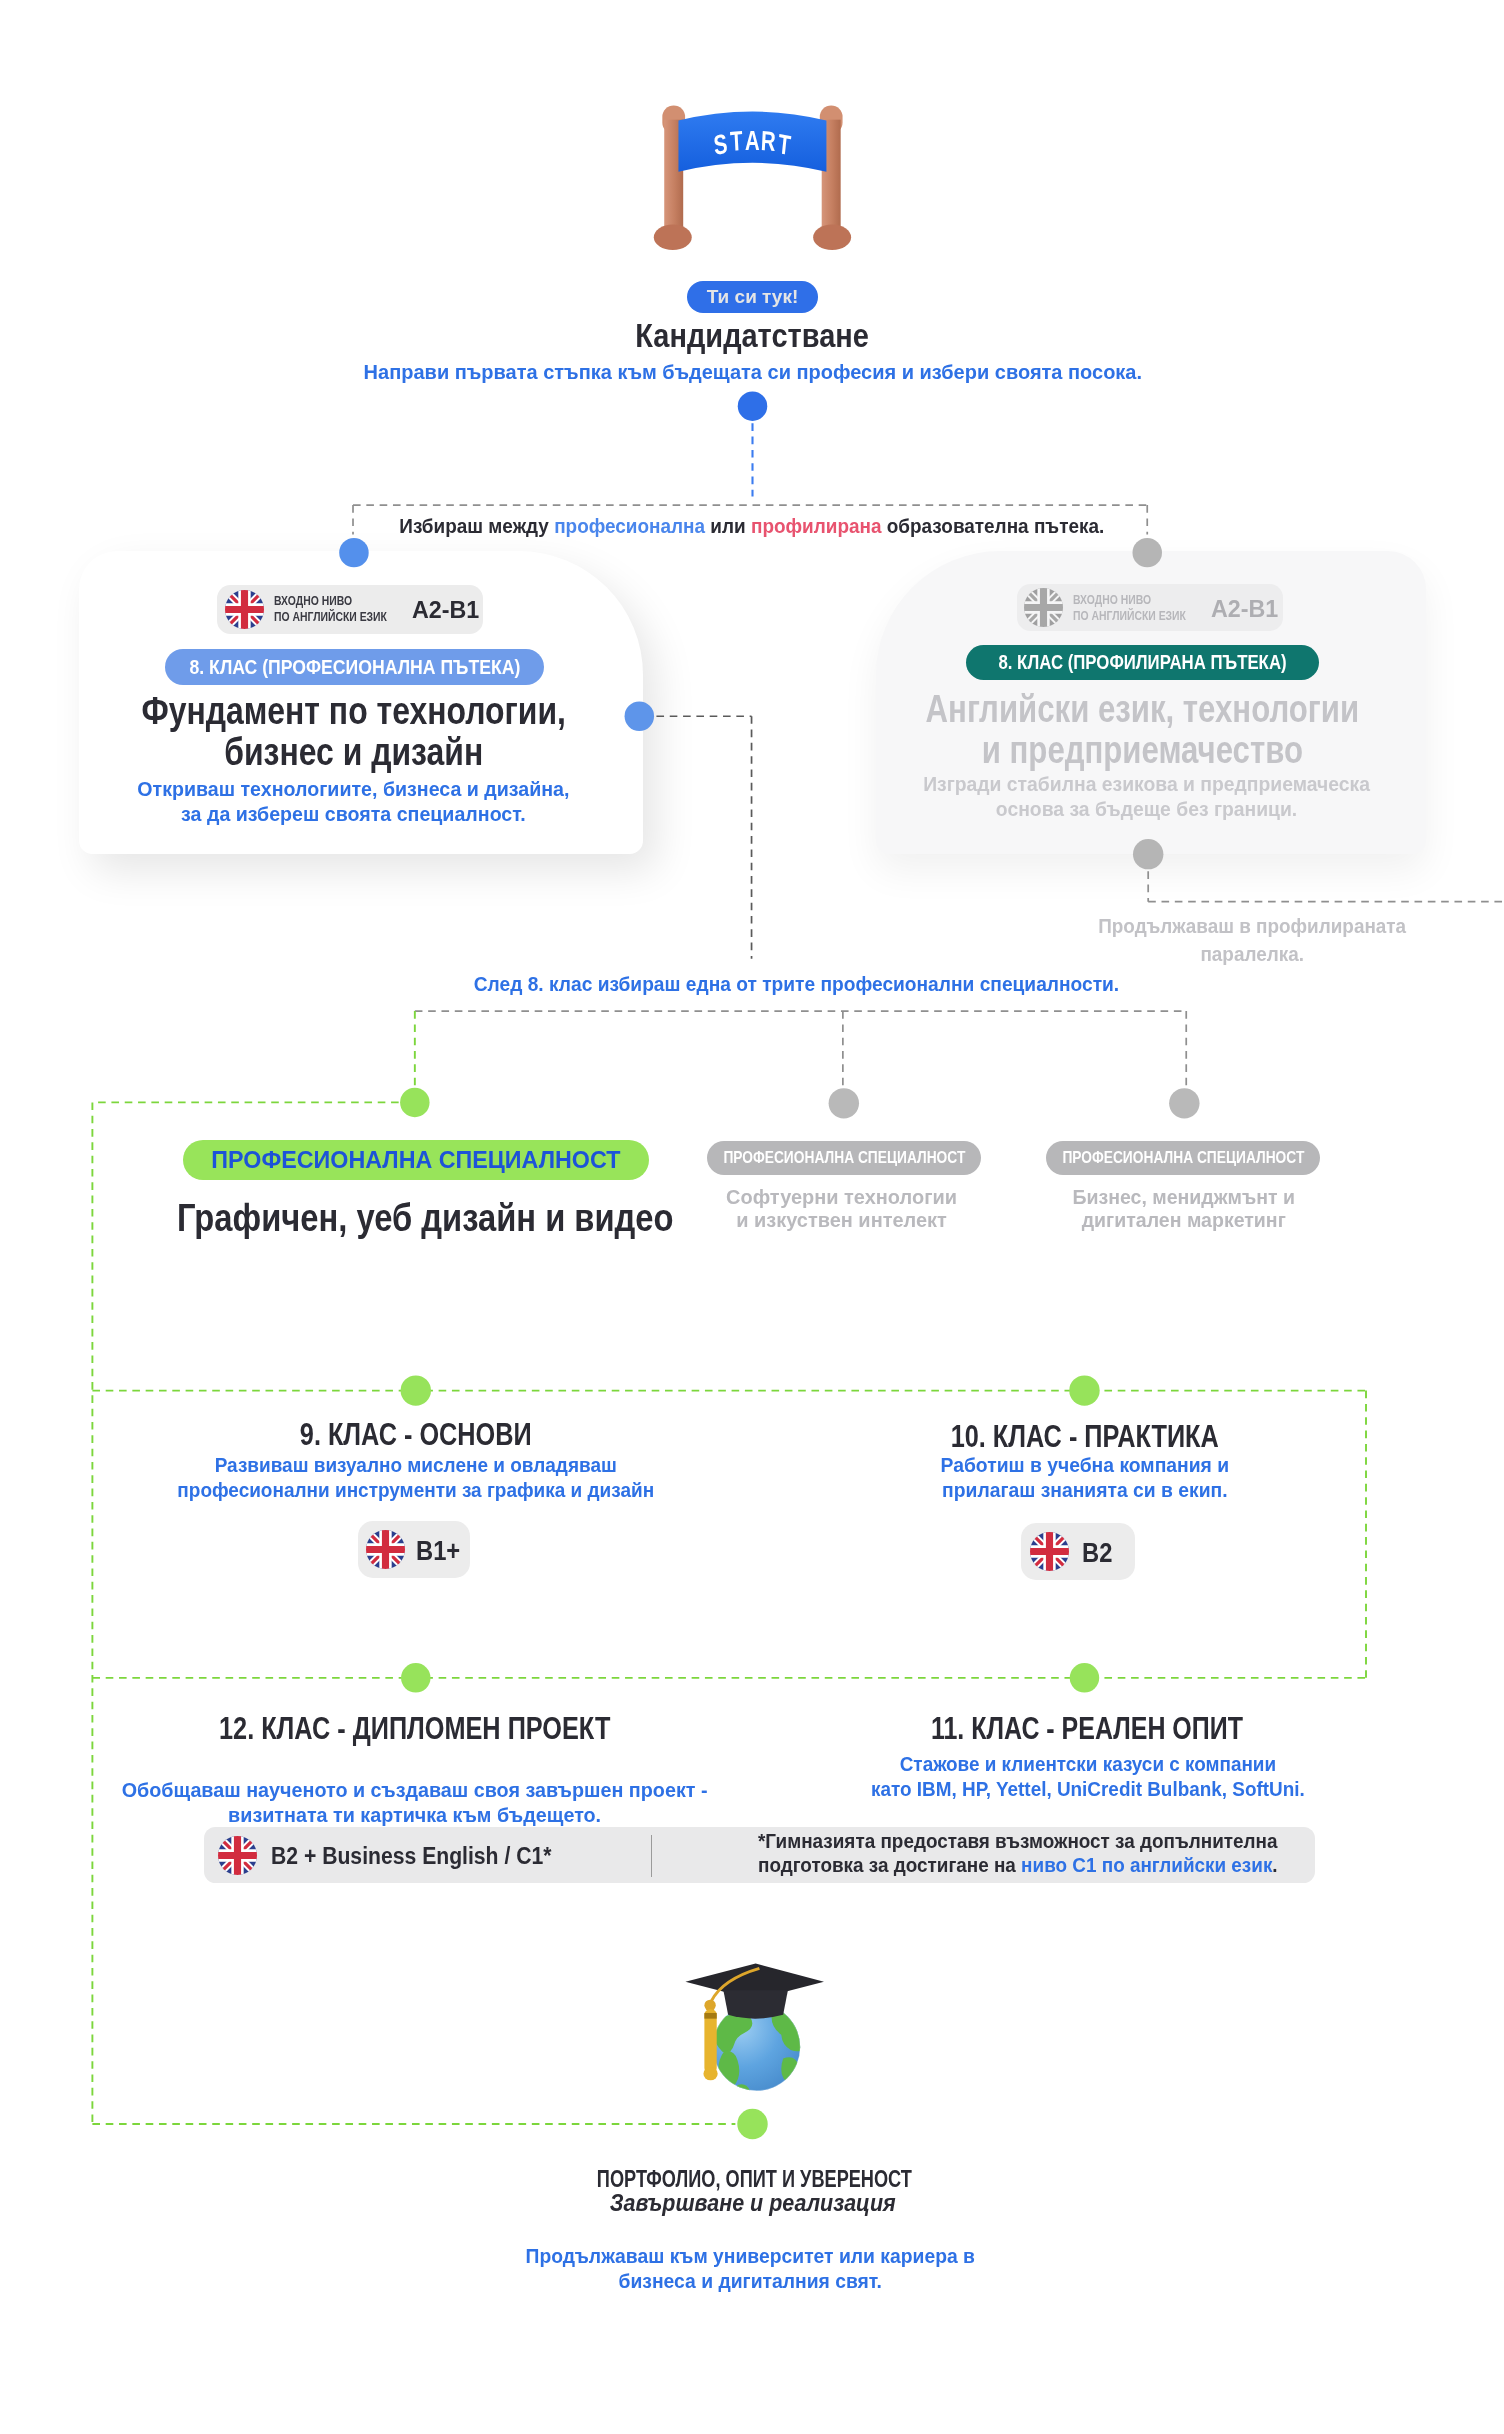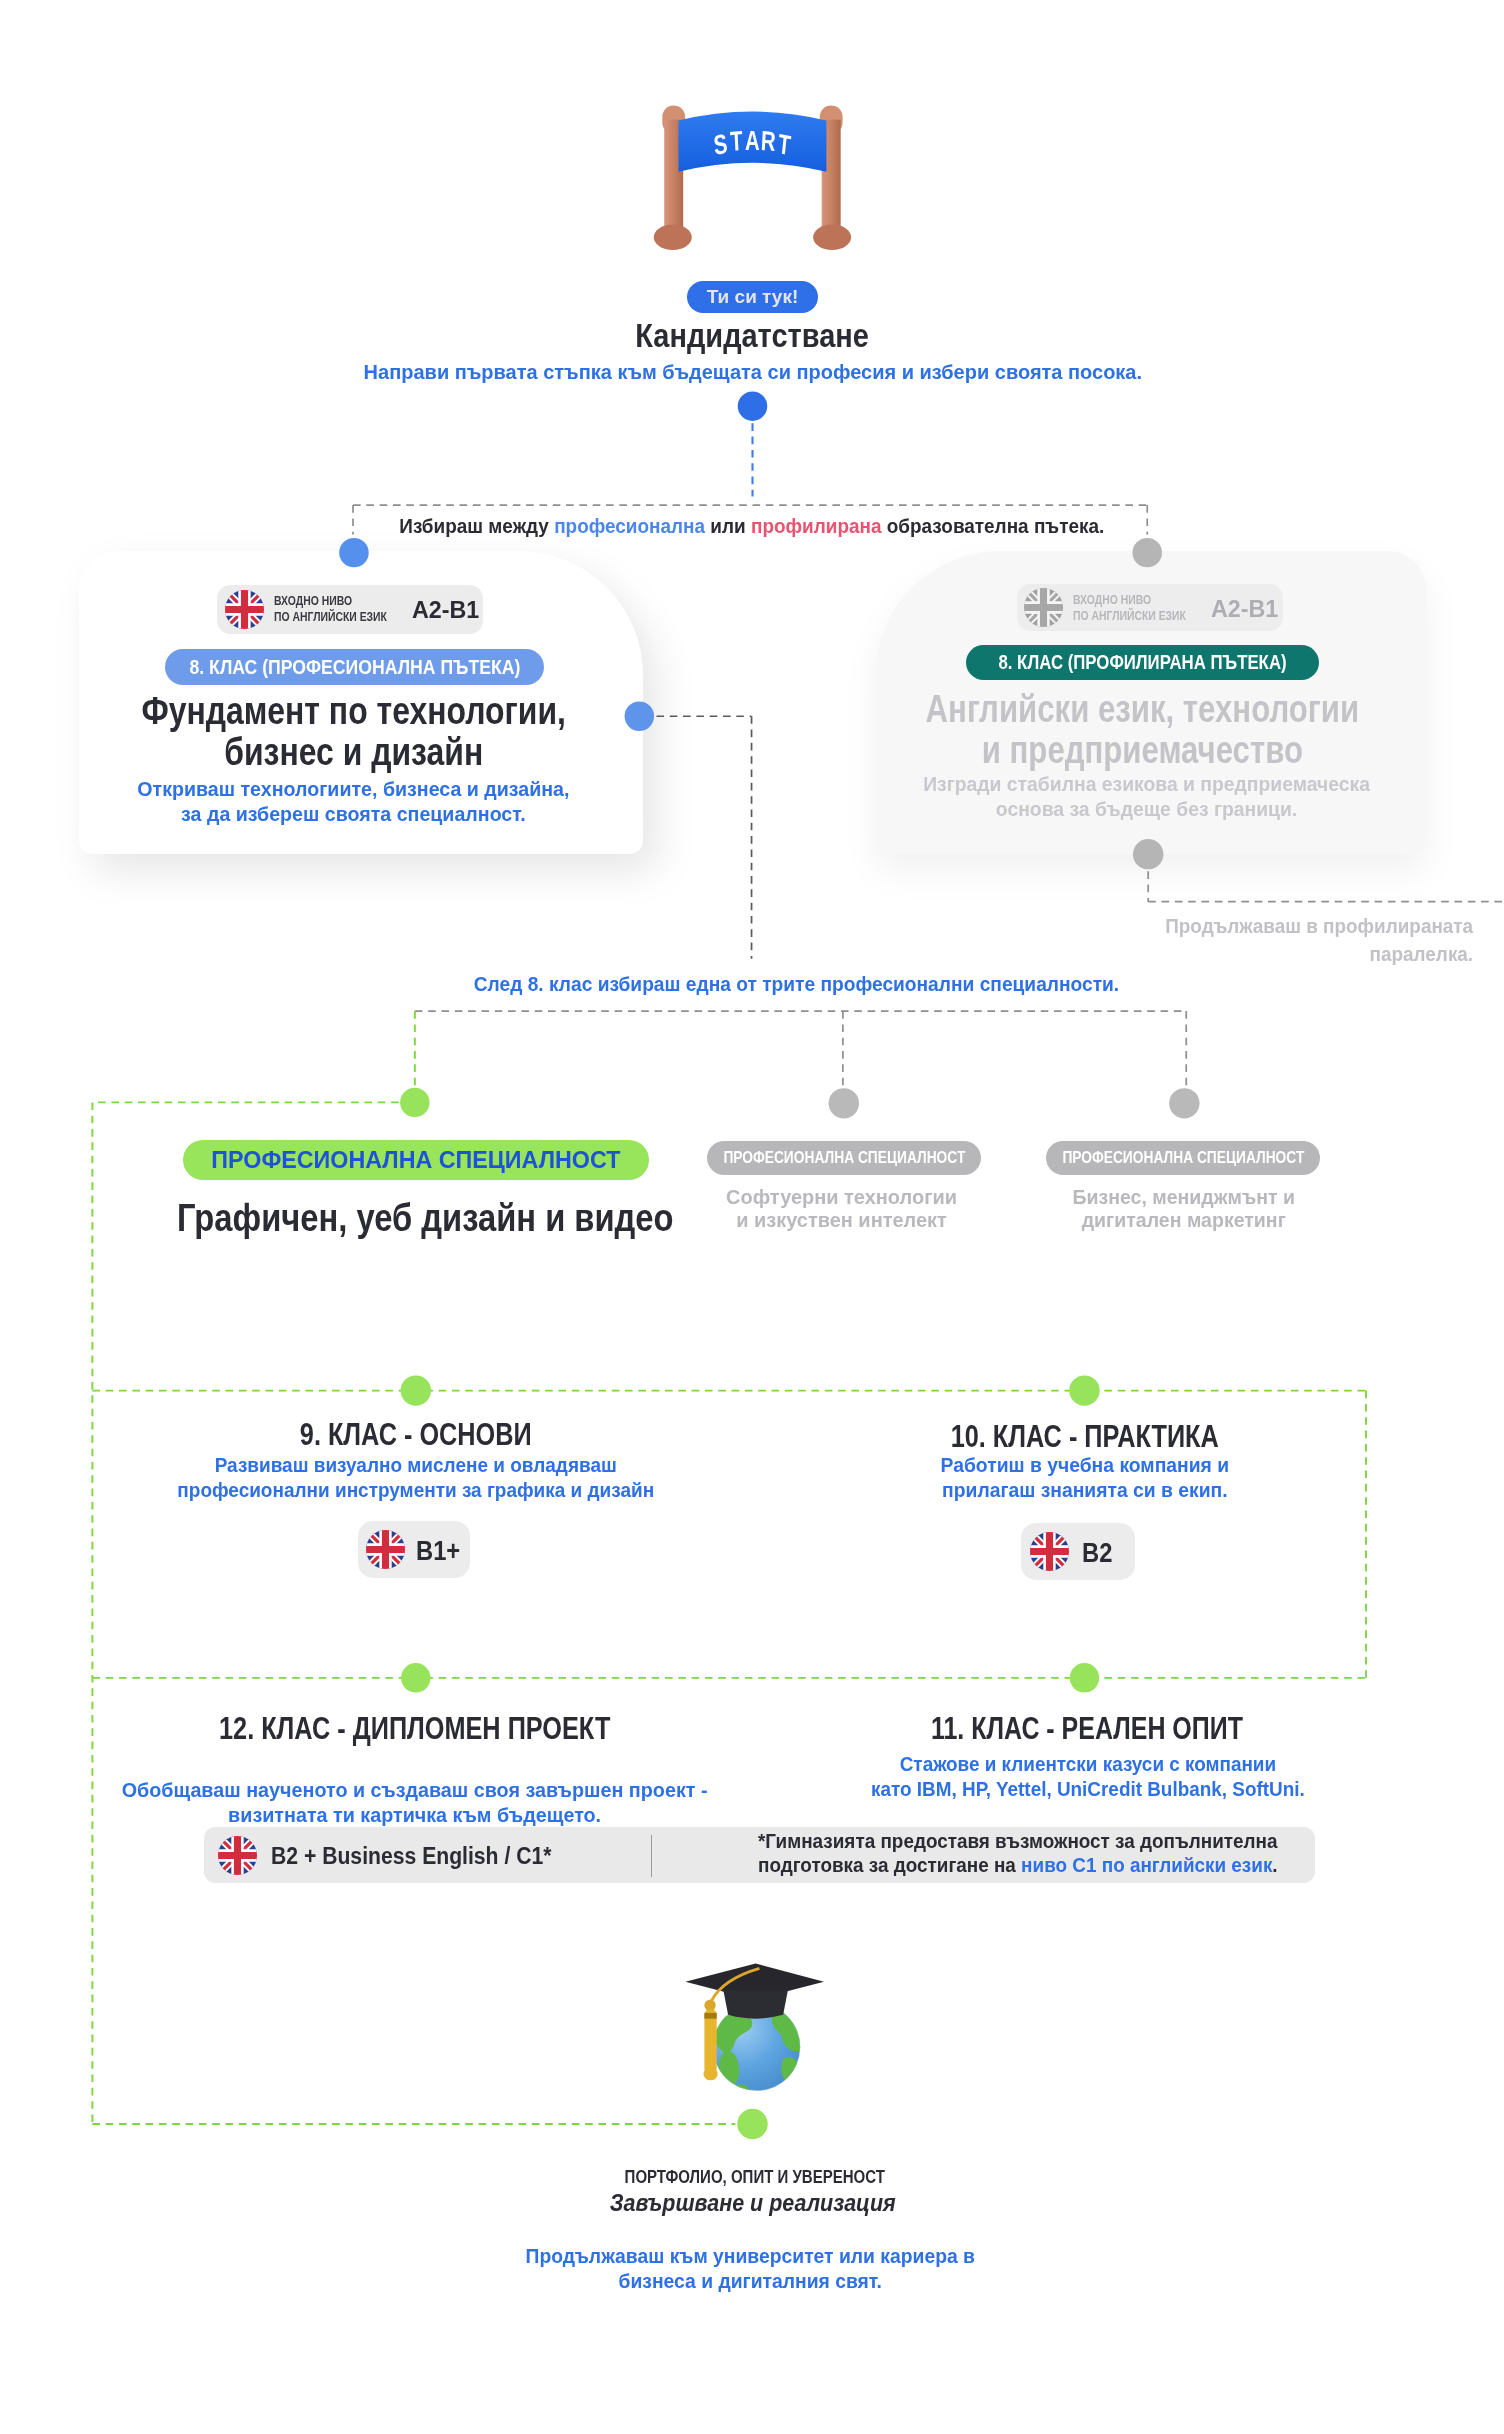--- a/index.html
+++ b/index.html
@@ -137,21 +137,21 @@
     </svg></div>
 <div class="t" style="left:1073px;top:592px;font-size:12.4px;line-height:16px;color:#b7b7bb;text-align:left;"><span style="transform:scaleX(0.84);transform-origin:left;">ВХОДНО НИВО<br>ПО АНГЛИЙСКИ ЕЗИК</span></div>
 <div class="t" style="left:1211px;top:595px;font-size:24px;color:#aeaeb2;text-align:left;"><span style="transform:scaleX(0.97);transform-origin:left;">A2-B1</span></div>
 
 <div class="pill" style="left:966px;top:645px;width:353px;height:35px;border-radius:18px;background:#0f766e;">
   <span style="color:#fff;font-weight:bold;font-size:20px;display:inline-block;transform:scaleX(0.84)">8. КЛАС (ПРОФИЛИРАНА ПЪТЕКА)</span>
 </div>
 <div class="t" style="left:847px;top:689px;width:590px;font-size:38px;line-height:41px;color:#c4c4c8;"><span style="transform:scaleX(0.82)">Английски език, технологии<br>и предприемачество</span></div>
 <div class="t" style="left:861px;top:771px;width:571px;font-size:21px;line-height:25px;color:#c9c9cd;"><span style="transform:scaleX(0.921)">Изгради стабилна езикова и предприемаческа<br>основа за бъдеще без граници.</span></div>
 
-<div class="t" style="left:997px;top:912px;width:476px;font-size:21px;line-height:27.6px;color:#c2c2c6;text-align:right;"><span style="transform:scaleX(0.90);transform-origin:right;">Продължаваш в профилираната<br>паралелка.</span></div>
+<div class="t" style="left:997px;top:912px;width:476px;font-size:21px;line-height:27.6px;color:#c2c2c6;text-align:center;"><span style="transform:scaleX(0.90);transform-origin:right;">Продължаваш в профилираната<br>паралелка.</span></div>
 
 <div class="t blue" style="left:321px;top:972px;width:951px;font-size:21px;"><span style="transform:scaleX(0.913)">След 8. клас избираш една от трите професионални специалности.</span></div>
 
 <div class="pill" style="left:183px;top:1140px;width:466px;height:40px;border-radius:20px;background:#98e45a;">
   <span style="color:#1d53d8;font-weight:bold;font-size:24px;display:inline-block;transform:scaleX(0.97)">ПРОФЕСИОНАЛНА СПЕЦИАЛНОСТ</span>
 </div>
 <div class="t dark" style="left:137px;top:1197px;width:571px;font-size:38px;"><span style="transform:scaleX(0.861)">Графичен, уеб дизайн и видео</span></div>
 
 <div class="pill" style="left:707px;top:1141px;width:274px;height:34px;border-radius:17px;background:#b7b7b9;">
   <span style="color:#fff;font-weight:bold;font-size:17px;display:inline-block;transform:scaleX(0.81)">ПРОФЕСИОНАЛНА СПЕЦИАЛНОСТ</span>
@@ -242,16 +242,16 @@
   <circle cx="796" cy="2152" r="46" fill="none" stroke="#ffffff" stroke-opacity="0.25" stroke-width="1"></circle>
   <path d="M721,2083 L795,2064 L867,2083 L794,2102 Z" fill="#26262c"></path>
   <path d="M761,2092 L829,2092 L824,2118 Q794,2126 766,2118 Z" fill="#2c2c33"></path>
   <path d="M799,2069 C775,2076 756,2088 748,2104" stroke="#dda62b" stroke-width="3.2" fill="none"></path>
   <circle cx="747" cy="2108" r="6" fill="#dda62b"></circle>
   <rect x="741" y="2112" width="13" height="68" rx="6" fill="#e7b42e"></rect>
   <rect x="741" y="2116" width="13" height="6" fill="#a57a12"></rect>
   <ellipse cx="747.5" cy="2180" rx="7.5" ry="7" fill="#e7b42e"></ellipse>
 </svg>
 
-<div class="t dark" style="left:469px;top:2166px;width:571px;font-size:19px;"><span style="transform:scaleX(0.79)">ПОРТФОЛИО, ОПИТ И УВЕРЕНОСТ</span></div>
+<div class="t dark" style="left:469px;top:2166px;width:571px;font-size:23px;"><span style="transform:scaleX(0.79)">ПОРТФОЛИО, ОПИТ И УВЕРЕНОСТ</span></div>
 <div class="t dark" style="left:467px;top:2189px;width:571px;font-size:24px;font-style:italic;"><span style="transform:scaleX(0.895)">Завършване и реализация</span></div>
 <div class="t blue" style="left:465px;top:2243px;width:571px;font-size:21px;line-height:25px;"><span style="transform:scaleX(0.92)">Продължаваш към университет или кариера в<br>бизнеса и дигиталния свят.</span></div>
 
 
 </body></html>

